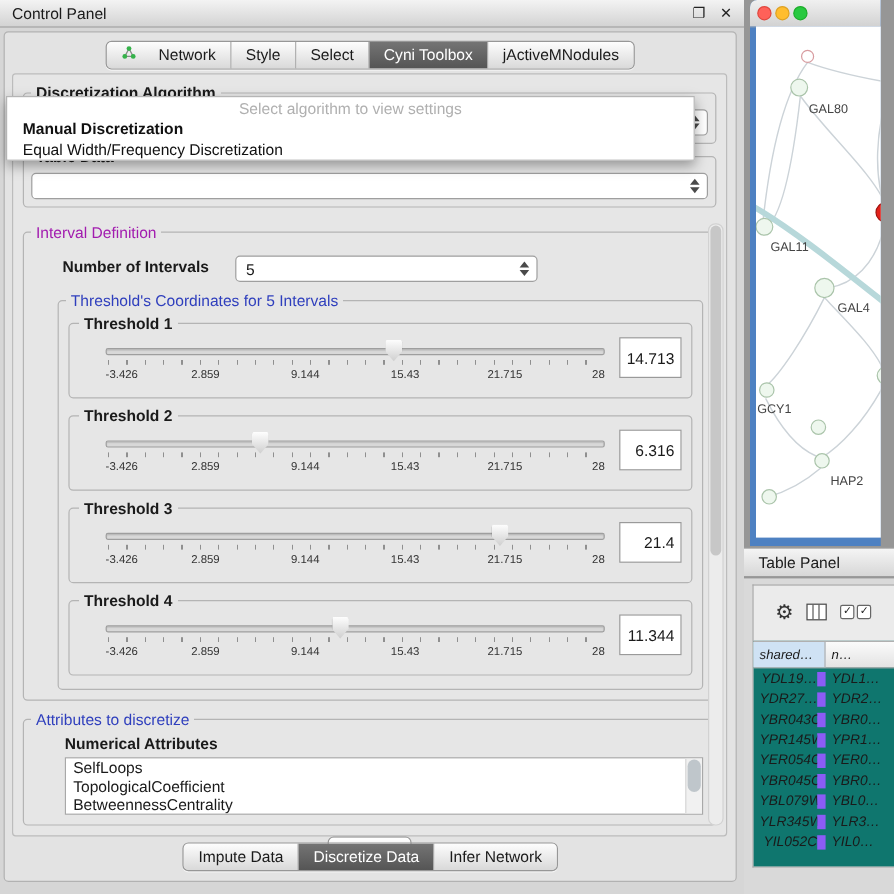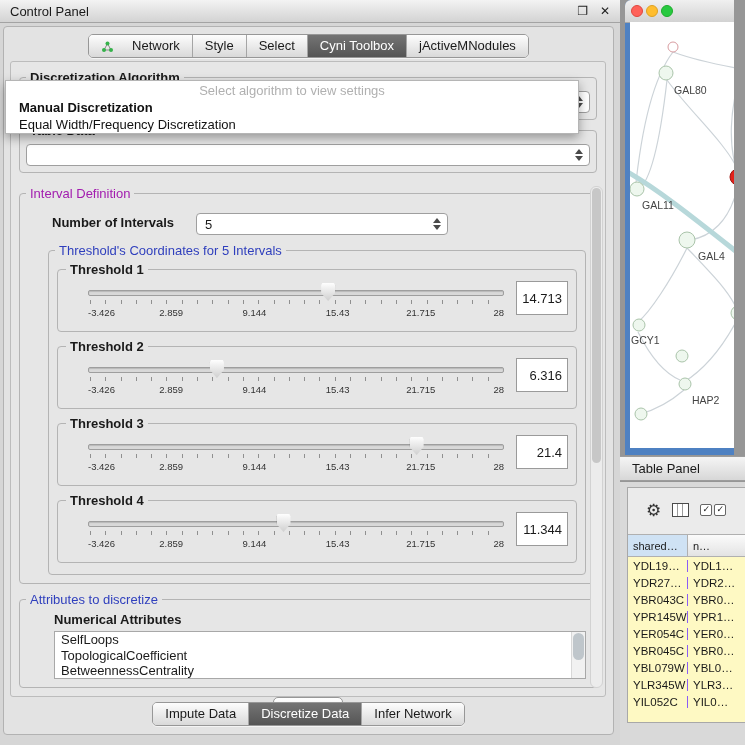--- a/index.html
+++ b/index.html
@@ -8,21 +8,21 @@
   
   .control-panel{position:absolute;left:0;top:0;width:620px;height:745px;background:#d6d6d6;}
   .cp-titlebar{height:22px;background:linear-gradient(#f3f3f3,#d3d3d3);border-bottom:1px solid #a3a3a3;display:flex;align-items:center;padding:0 10px;font-size:13px;}
   .cp-title{flex:1;}
   .win-btn{font-size:12px;color:#222;margin-left:12px;}
   .cp-outer{position:absolute;left:3px;top:26px;width:611px;height:709px;border:1px solid #b2b2b2;border-radius:4px;background:#e3e3e3;box-sizing:border-box;}
 
   
   .tabs-row{display:flex;justify-content:center;margin-top:7px;}
   .seg-group{display:inline-flex;border:1px solid #979797;border-radius:5px;overflow:hidden;box-shadow:0 1px 0 rgba(255,255,255,.6);}
-  .seg-item{padding:3px 12px 4px;font-size:13px;background:linear-gradient(#fdfdfd,#d9d9d9);border-right:1px solid #a5a5a5;display:flex;align-items:flex-end;gap:18px;white-space:nowrap;color:#1a1a1a;}
+  .seg-item{padding:3px 12px 4px;font-size:13px;background:linear-gradient(#fdfdfd,#d9d9d9);border-right:1px solid #a5a5a5;display:flex;align-items:flex-start;gap:18px;white-space:nowrap;color:#1a1a1a;}
   .seg-item:last-child{border-right:none;}
   .seg-item.selected{background:linear-gradient(#747474,#555555);color:#fff;}
 
   
   .settings{position:absolute;left:6px;top:34px;width:596px;height:636px;border:1px solid #bcbcbc;border-radius:3px;background:#e6e6e6;box-sizing:border-box;}
   .v-scroll{position:absolute;right:2px;top:124px;bottom:8px;width:11px;background:#ececec;border:1px solid #d2d2d2;border-radius:6px;}
   .v-thumb{position:absolute;left:1px;right:1px;top:1px;height:55%;background:#c7c7c7;border-radius:5px;}
 
   fieldset{border:1px solid #b4b4b4;border-radius:4px;margin:0 8px;padding:2px 6px 6px;min-inline-size:0;}
   legend{font-size:13px;padding:0 4px;}
@@ -86,26 +86,26 @@
   
   .tp-bar{position:absolute;left:620px;top:456px;width:125px;height:25px;background:linear-gradient(#f5f5f5,#d7d7d7);border-top:1px solid #9c9c9c;border-bottom:1px solid #9c9c9c;display:flex;align-items:center;padding-left:12px;font-size:13px;box-sizing:border-box;}
   .tp-body{position:absolute;left:620px;top:482px;width:125px;height:263px;background:#d9d9d9;}
   .tp-window{position:absolute;left:7px;top:5px;right:0;bottom:22px;background:#ebebeb;border:1px solid #a8a8a8;border-right:none;}
   .tp-toolbar{height:44px;display:flex;align-items:center;gap:11px;padding-left:18px;}
   .gear-glyph{font-size:17px;color:#333;line-height:17px;}
   .columns-icon{width:15px;height:12px;border:1px solid #4a4a4a;background:
      linear-gradient(to right,#fff 0 4px,#9b9b9b 4px 5px,#fff 5px 9px,#9b9b9b 9px 10px,#fff 10px);}
   .check-pair{display:flex;gap:2px;}
   .mini-check{width:10px;height:10px;border:1px solid #666;background:#fff;font-size:9px;line-height:9px;text-align:center;color:#222;border-radius:2px;}
-  .tp-table{position:absolute;left:0;right:0;top:46px;bottom:0;background:#fef9c3;border-top:1px solid #b0b0b0;}
+  .tp-table{position:absolute;left:0;right:0;top:46px;bottom:0;background:#0f766e;border-top:1px solid #b0b0b0;font-style:italic;}
   .thead{display:flex;height:21px;border-bottom:1px solid #b0b0b0;background:linear-gradient(#fbfbfb,#e3e3e3);font-size:11px;}
   .th1{width:60px;background:#cfe2f4;border-right:1px solid #b0b0b0;display:flex;align-items:center;padding-left:5px;box-sizing:border-box;}
   .th2{flex:1;display:flex;align-items:center;padding-left:5px;}
   .trow{display:flex;height:17px;font-size:11.5px;align-items:center;}
-  .td1{width:60px;padding-left:5px;border-right:1px solid #8b5cf6;overflow:hidden;white-space:nowrap;box-sizing:border-box;}
+  .td1{width:60px;padding-left:5px;border-right:7px solid #8b5cf6;overflow:hidden;white-space:nowrap;box-sizing:border-box;text-align:right;}
   .td2{flex:1;padding-left:5px;overflow:hidden;white-space:nowrap;}
 </style>
 </head>
 <body>
 
 <div class="control-panel">
   <div class="cp-titlebar">
     <span class="cp-title">Control Panel</span>
     <span class="win-btn">❐</span>
     <span class="win-btn">✕</span>

